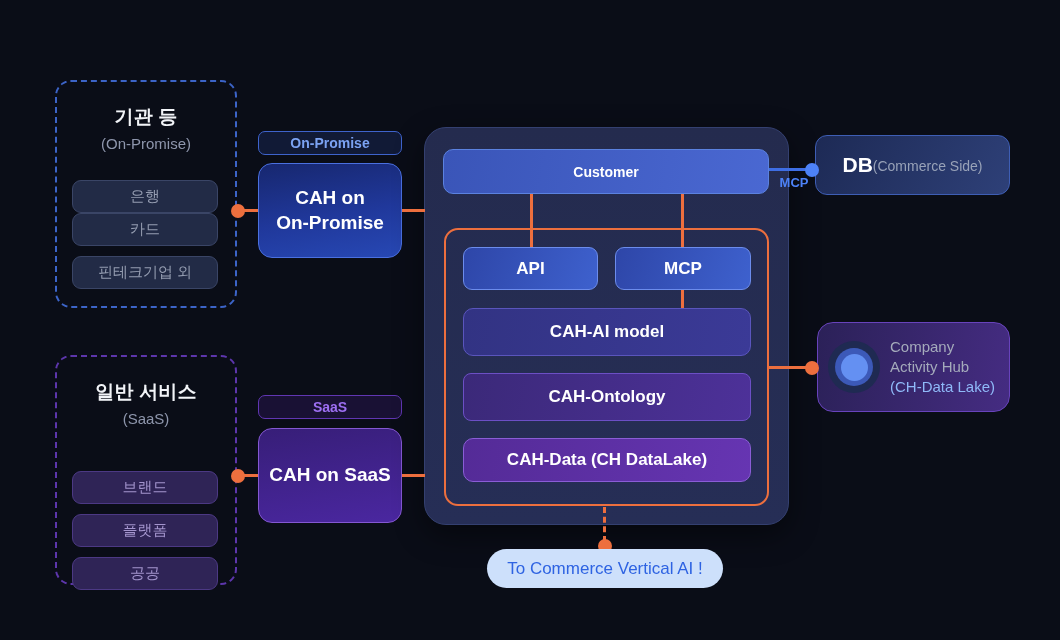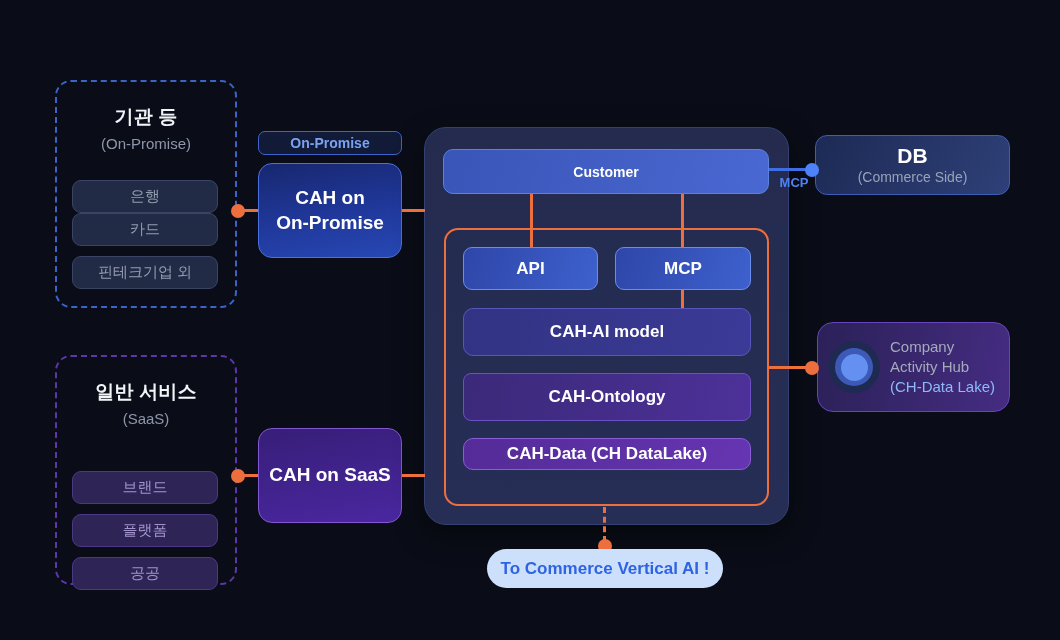--- a/index.html
+++ b/index.html
@@ -60,21 +60,21 @@
   }
   .mod.api, .mod.mcp { background:linear-gradient(110deg,#2E46A8 0%,#3E61CE 100%); border:1.5px solid #6C8CEC; }
   .mod.ai   { background:linear-gradient(100deg,#323383 0%,#3B3A97 100%); border:1px solid #5A55BD; border-radius:10px; }
   .mod.onto { background:linear-gradient(100deg,#3B2979 0%,#4D3199 100%); border:1px solid #6C4FC5; border-radius:8px; }
   .mod.data { background:linear-gradient(100deg,#542B97 0%,#6635B2 100%); border:1px solid #8A5DD6; border-radius:10px; }
 
   
   .db-box {
     left:815px; top:135px; width:195px; height:60px; border-radius:12px;
     background:linear-gradient(120deg,#1D2A55 0%,#2E4078 100%); border:1.5px solid #3E5EB5;
-    display:flex; flex-direction:column; align-items:center; justify-content:center;
+    display:flex; flex-direction:row; align-items:center; justify-content:center;
   }
   .db-title { color:#FFFFFF; font-size:21px; font-weight:700; line-height:1.05; }
   .db-sub { color:#98A2B8; font-size:14px; margin-top:2px; }
   .hub-box {
     left:817px; top:322px; width:193px; height:90px; border-radius:16px;
     background:linear-gradient(100deg,#2B2158 0%,#452C82 100%); border:1.5px solid #6843BC;
     display:flex; align-items:center; padding-left:10px;
   }
   .hub-icon { width:52px; height:52px; border-radius:50%; background:#1F2A52; display:flex; align-items:center; justify-content:center; flex:0 0 auto; }
   .hub-ring { width:38px; height:38px; border-radius:50%; background:#3C59B8; display:flex; align-items:center; justify-content:center; }
@@ -88,21 +88,21 @@
   .hline.blue { background:#3E6EE4; height:3px; }
   .dot { position:absolute; width:14px; height:14px; border-radius:50%; background:#ED6F3E; }
   .dot.blue { background:#4D82F8; }
   .mcp-link-label { position:absolute; left:772px; top:175px; width:44px; text-align:center; color:#4D82F8; font-size:13px; font-weight:700; }
   .dashed-vline { position:absolute; left:603px; top:507px; height:35px; width:0; border-left:3px dashed #ED6F3E; }
 
   
   .cta {
     left:487px; top:549px; width:236px; height:39px; border-radius:20px;
     background:#CDE0FB; display:flex; align-items:center; justify-content:center;
-    color:#2E63E2; font-size:17px; font-weight:700; cursor:pointer;text-align:right;
+    color:#2E63E2; font-size:17px; font-weight:400; cursor:pointer;text-align:right;
   }
 </style>
 </head>
 <body>
 
 <div class="stage">
 
   <div class="abs dash-group" style="left:55px; top:80px; width:182px; height:228px;">
     <div class="group-title">기관 등</div>
     <div class="group-sub">(On-Promise)</div>
@@ -115,32 +115,33 @@
     <div class="group-title">일반 서비스</div>
     <div class="group-sub">(SaaS)</div>
     <div class="pill-item purple" style="top:90px;">브랜드</div>
     <div class="pill-item purple" style="top:133px;">플랫폼</div>
     <div class="pill-item purple" style="top:176px;">공공</div>
   </div>
 
   <div class="abs tag blue" style="left:258px; top:131px;">On-Promise</div>
   <div class="abs cah-box blue" style="left:258px; top:163px;">CAH on
 On-Promise</div>
+  <div class="abs tag purple" style="left:258px; top:395px;">SaaS</div>
   <div class="abs cah-box purple" style="left:258px; top:428px;">CAH on SaaS</div>
 
   <div class="abs panel">
     <div class="vline" style="left:105px; top:66px; height:55px;"></div>
     <div class="vline" style="left:256px; top:66px; height:116px;"></div>
     <div class="orange-frame"></div>
     <div class="customer-bar">Customer</div>
     <div class="mod api" style="left:38px; top:119px; width:135px; height:43px;">API</div>
     <div class="mod mcp" style="left:190px; top:119px; width:136px; height:43px;">MCP</div>
     <div class="mod ai" style="left:38px; top:180px; width:288px; height:48px;">CAH-AI model</div>
     <div class="mod onto" style="left:38px; top:245px; width:288px; height:48px;">CAH-Ontology</div>
-    <div class="mod data" style="left:38px; top:310px; width:288px; height:32px;">CAH-Data (CH DataLake)</div>
+    <div class="mod data" style="left:38px; top:310px; width:288px; height:44px;">CAH-Data (CH DataLake)</div>
   </div>
 
   <div class="abs db-box">
     <div class="db-title">DB</div>
     <div class="db-sub">(Commerce Side)</div>
   </div>
 
   <div class="abs hub-box">
     <div class="hub-icon">
       <div class="hub-ring">

